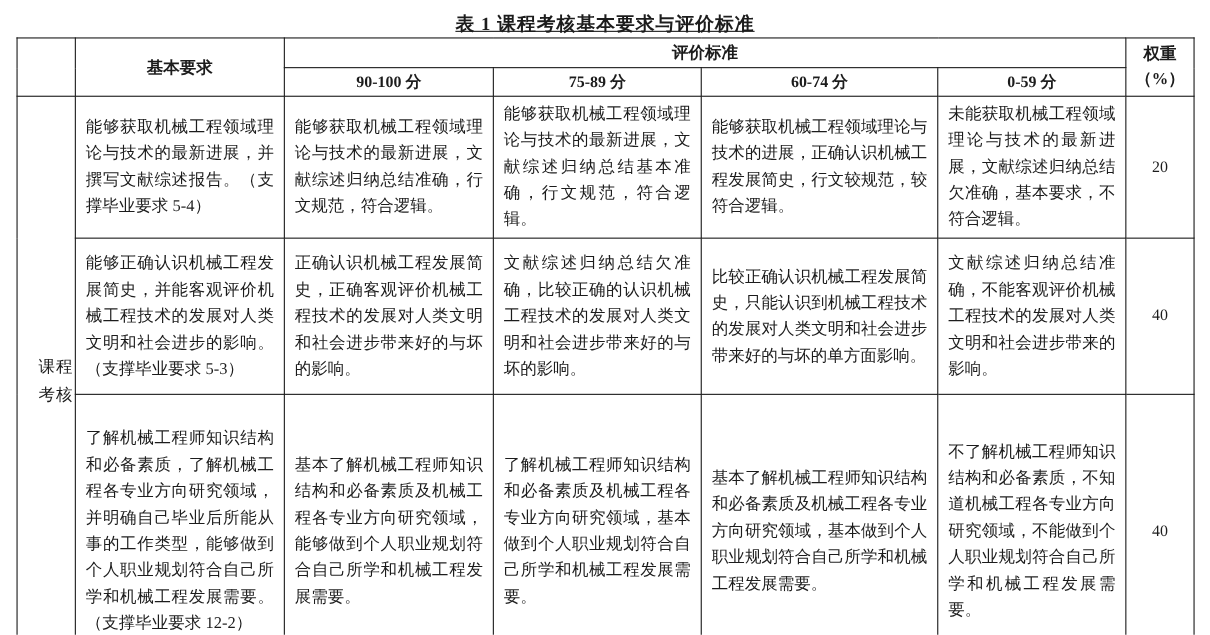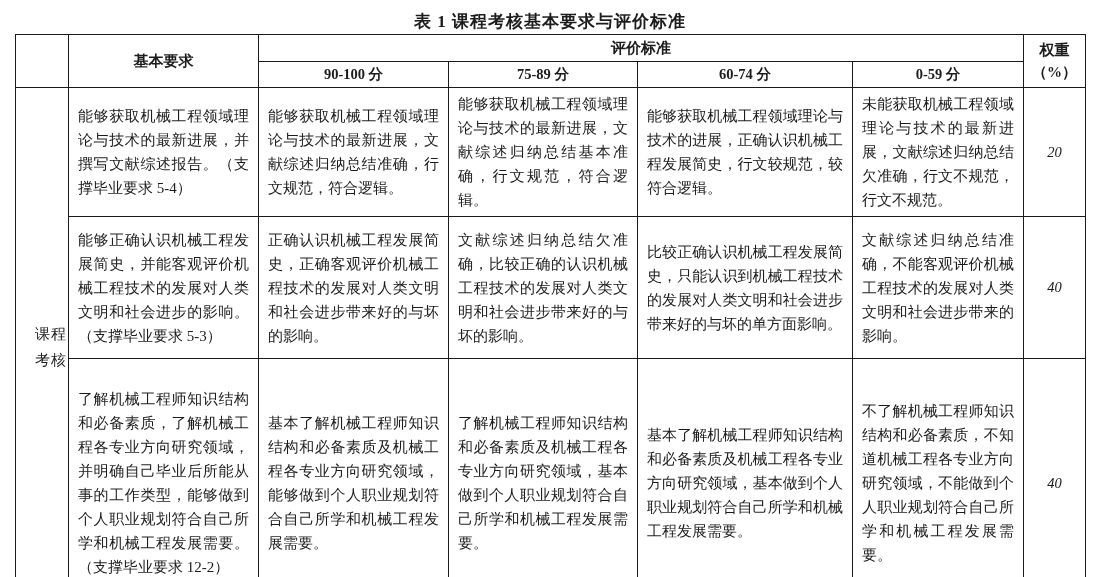--- a/index.html
+++ b/index.html
@@ -15,20 +15,21 @@
     color: #1c1c1c;
   }
   .doc-title {
     text-align: center;
     font-size: 17px;
     font-weight: bold;
     letter-spacing: 1px;
     padding-top: 10px;
     height: 34px;
     box-sizing: border-box;
+    text-decoration: underline;
   }
   table.assessment {
     border-collapse: collapse;
     table-layout: fixed;
     width: 1070px;
     margin: 0 15px;
   }
   table.assessment th,
   table.assessment td {
     border: 1px solid #1a1a1a;
@@ -49,21 +50,20 @@
   td.text-cell {
     font-size: 15px;
     line-height: 1.6;
     padding: 4px 9px;
     text-align: justify;
     text-justify: inter-ideograph;
   }
   td.weight-cell {
     font-size: 14.5px;
     text-align: center;
-    font-style: italic;
   }
   td.group-cell {
     font-size: 15px;
     font-weight: normal;
     text-align: right;
     white-space: pre-line;
     line-height: 1.7;
     letter-spacing: 1px;
   }
   th.weight-header {
@@ -107,21 +107,21 @@
     </tr>
   </thead>
   <tbody>
     <tr class="body-1">
       <td rowspan="3" class="group-cell">课程
 考核</td>
       <td class="text-cell">能够获取机械工程领域理论与技术的最新进展，并撰写文献综述报告。（支撑毕业要求 5-4）</td>
       <td class="text-cell">能够获取机械工程领域理论与技术的最新进展，文献综述归纳总结准确，行文规范，符合逻辑。</td>
       <td class="text-cell">能够获取机械工程领域理论与技术的最新进展，文献综述归纳总结基本准确，行文规范，符合逻辑。</td>
       <td class="text-cell">能够获取机械工程领域理论与技术的进展，正确认识机械工程发展简史，行文较规范，较符合逻辑。</td>
-      <td class="text-cell">未能获取机械工程领域理论与技术的最新进展，文献综述归纳总结欠准确，行文不规范，行文不规范。</td>
+      <td class="text-cell">未能获取机械工程领域理论与技术的最新进展，文献综述归纳总结欠准确，基本要求，不符合逻辑。</td>
       <td class="weight-cell">20</td>
     </tr>
     <tr class="body-2">
       <td class="text-cell">能够正确认识机械工程发展简史，并能客观评价机械工程技术的发展对人类文明和社会进步的影响。（支撑毕业要求 5-3）</td>
       <td class="text-cell">正确认识机械工程发展简史，正确客观评价机械工程技术的发展对人类文明和社会进步带来好的与坏的影响。</td>
       <td class="text-cell">文献综述归纳总结欠准确，比较正确的认识机械工程技术的发展对人类文明和社会进步带来好的与坏的影响。</td>
       <td class="text-cell">比较正确认识机械工程发展简史，只能认识到机械工程技术的发展对人类文明和社会进步带来好的与坏的单方面影响。</td>
       <td class="text-cell">文献综述归纳总结准确，不能客观评价机械工程技术的发展对人类文明和社会进步带来的影响。</td>
       <td class="weight-cell">40</td>
     </tr>

